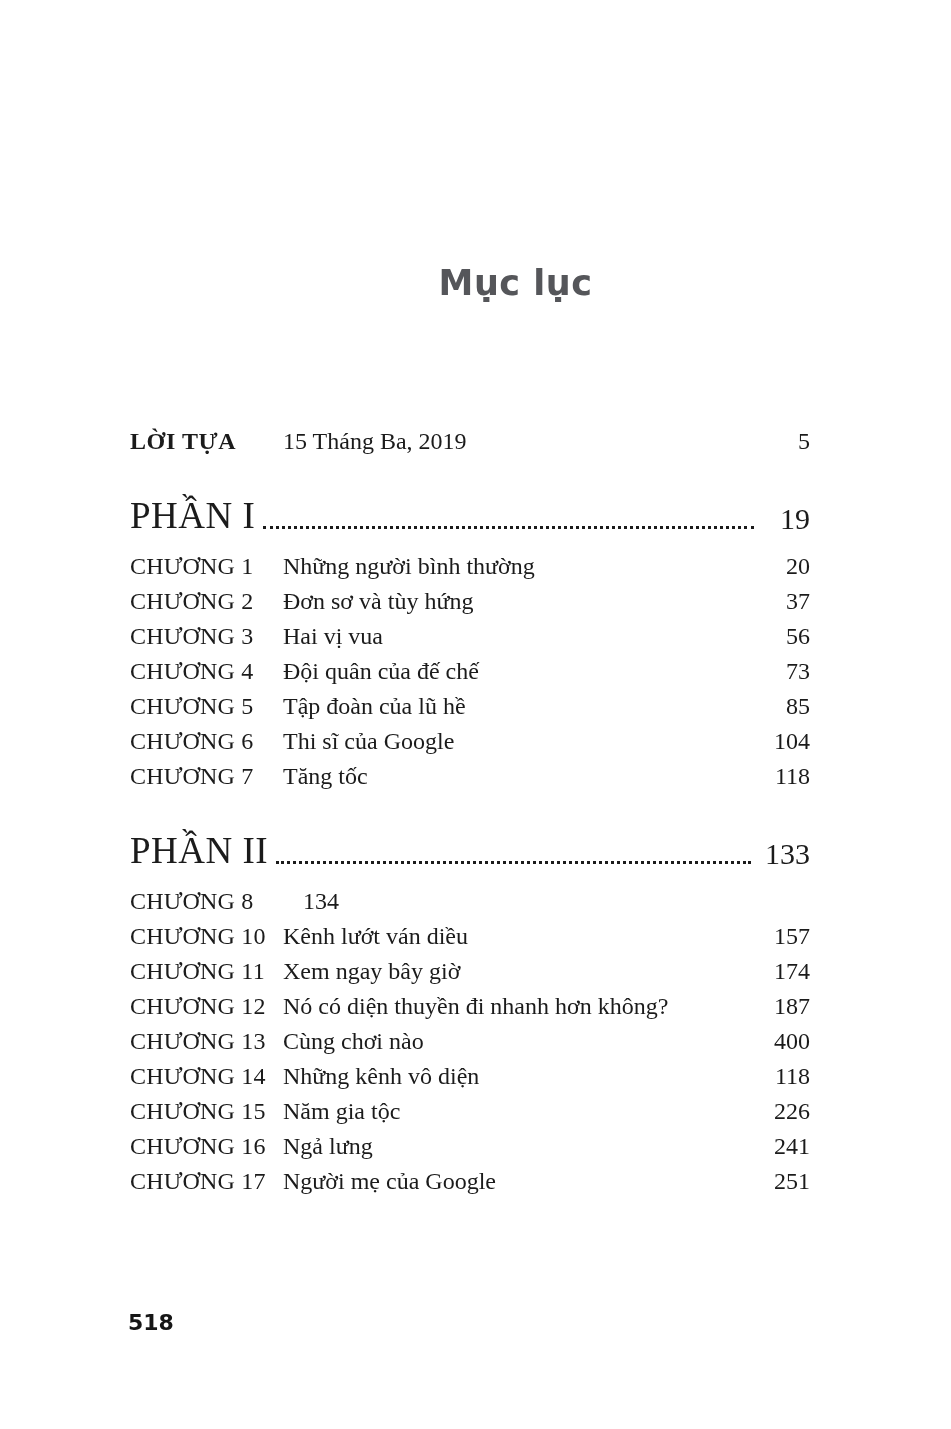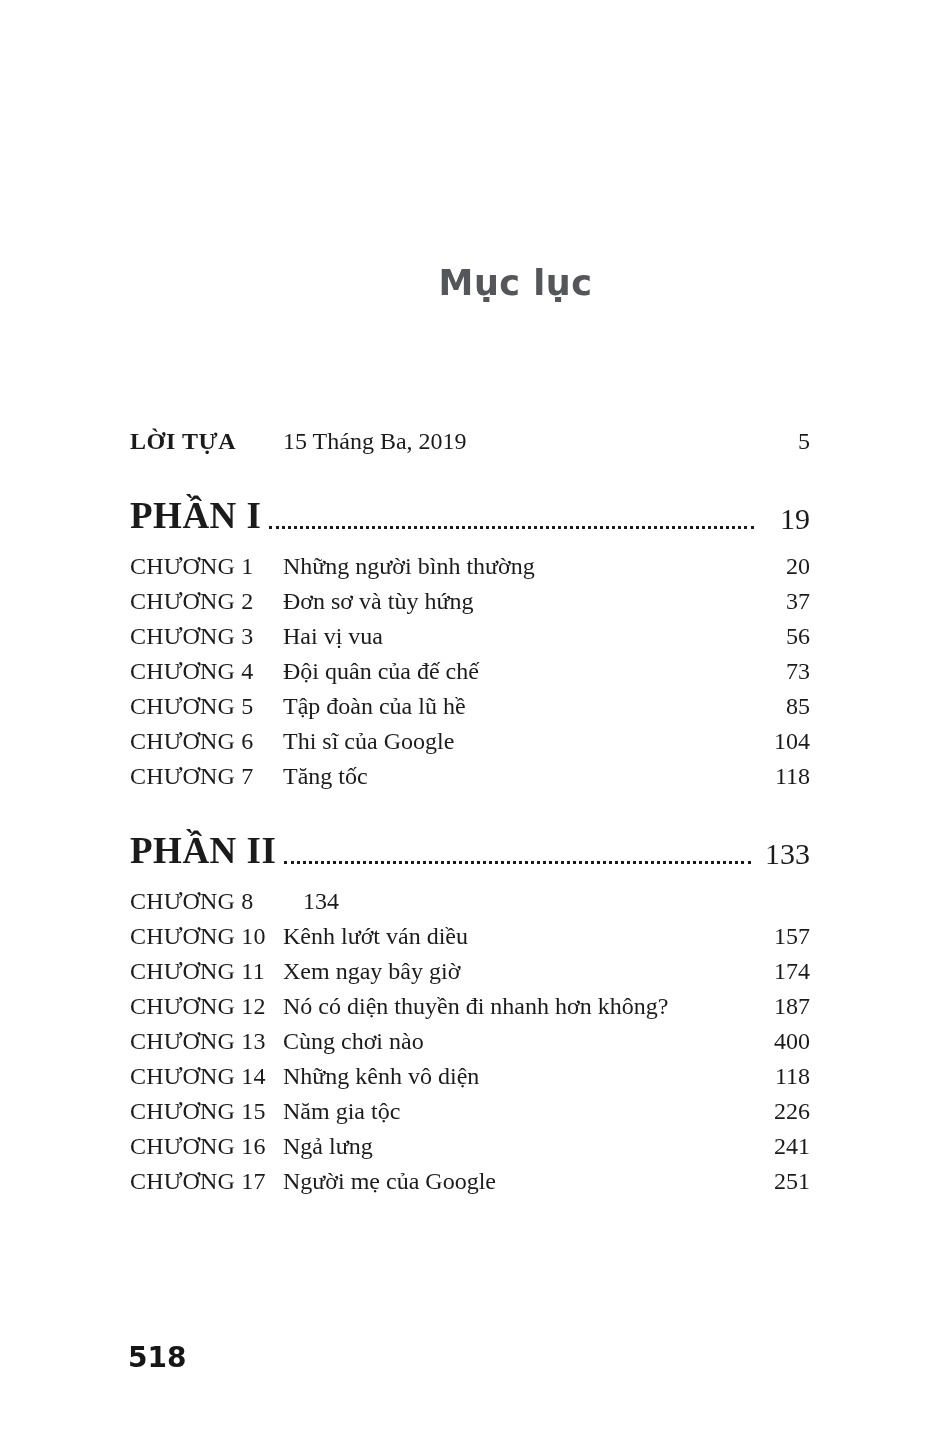--- a/index.html
+++ b/index.html
@@ -68,21 +68,21 @@
 
   .part-heading {
     display: flex;
     align-items: flex-end;
     height: 44px;
   }
 
   .part-label {
     flex: 0 0 auto;
     font-size: 37px;
-    font-weight: 700;
+    font-weight: 400;
     line-height: 1;
     letter-spacing: 0.5px;
   }
 
   .leader {
     flex: 1 1 auto;
     border-bottom: 3px dotted #1b1b1b;
     margin: 0 14px 5px 8px;
   }
 
@@ -92,24 +92,24 @@
     text-align: right;
     font-size: 30px;
     line-height: 1.05;
   }
 
   .chapters { margin-top: 15px; }
 
   .folio {
     position: absolute;
     left: 128px;
-    top: 1341px;
+    top: 1310px;
     font-family: "DejaVu Sans", "Liberation Sans", sans-serif;
     font-weight: 700;
-    font-size: 28px;
+    font-size: 22px;
     color: #161616;
   }
 </style>
 </head>
 <body>
 
 <div class="page">
 
   <h1 class="title">Mục lục</h1>
 

